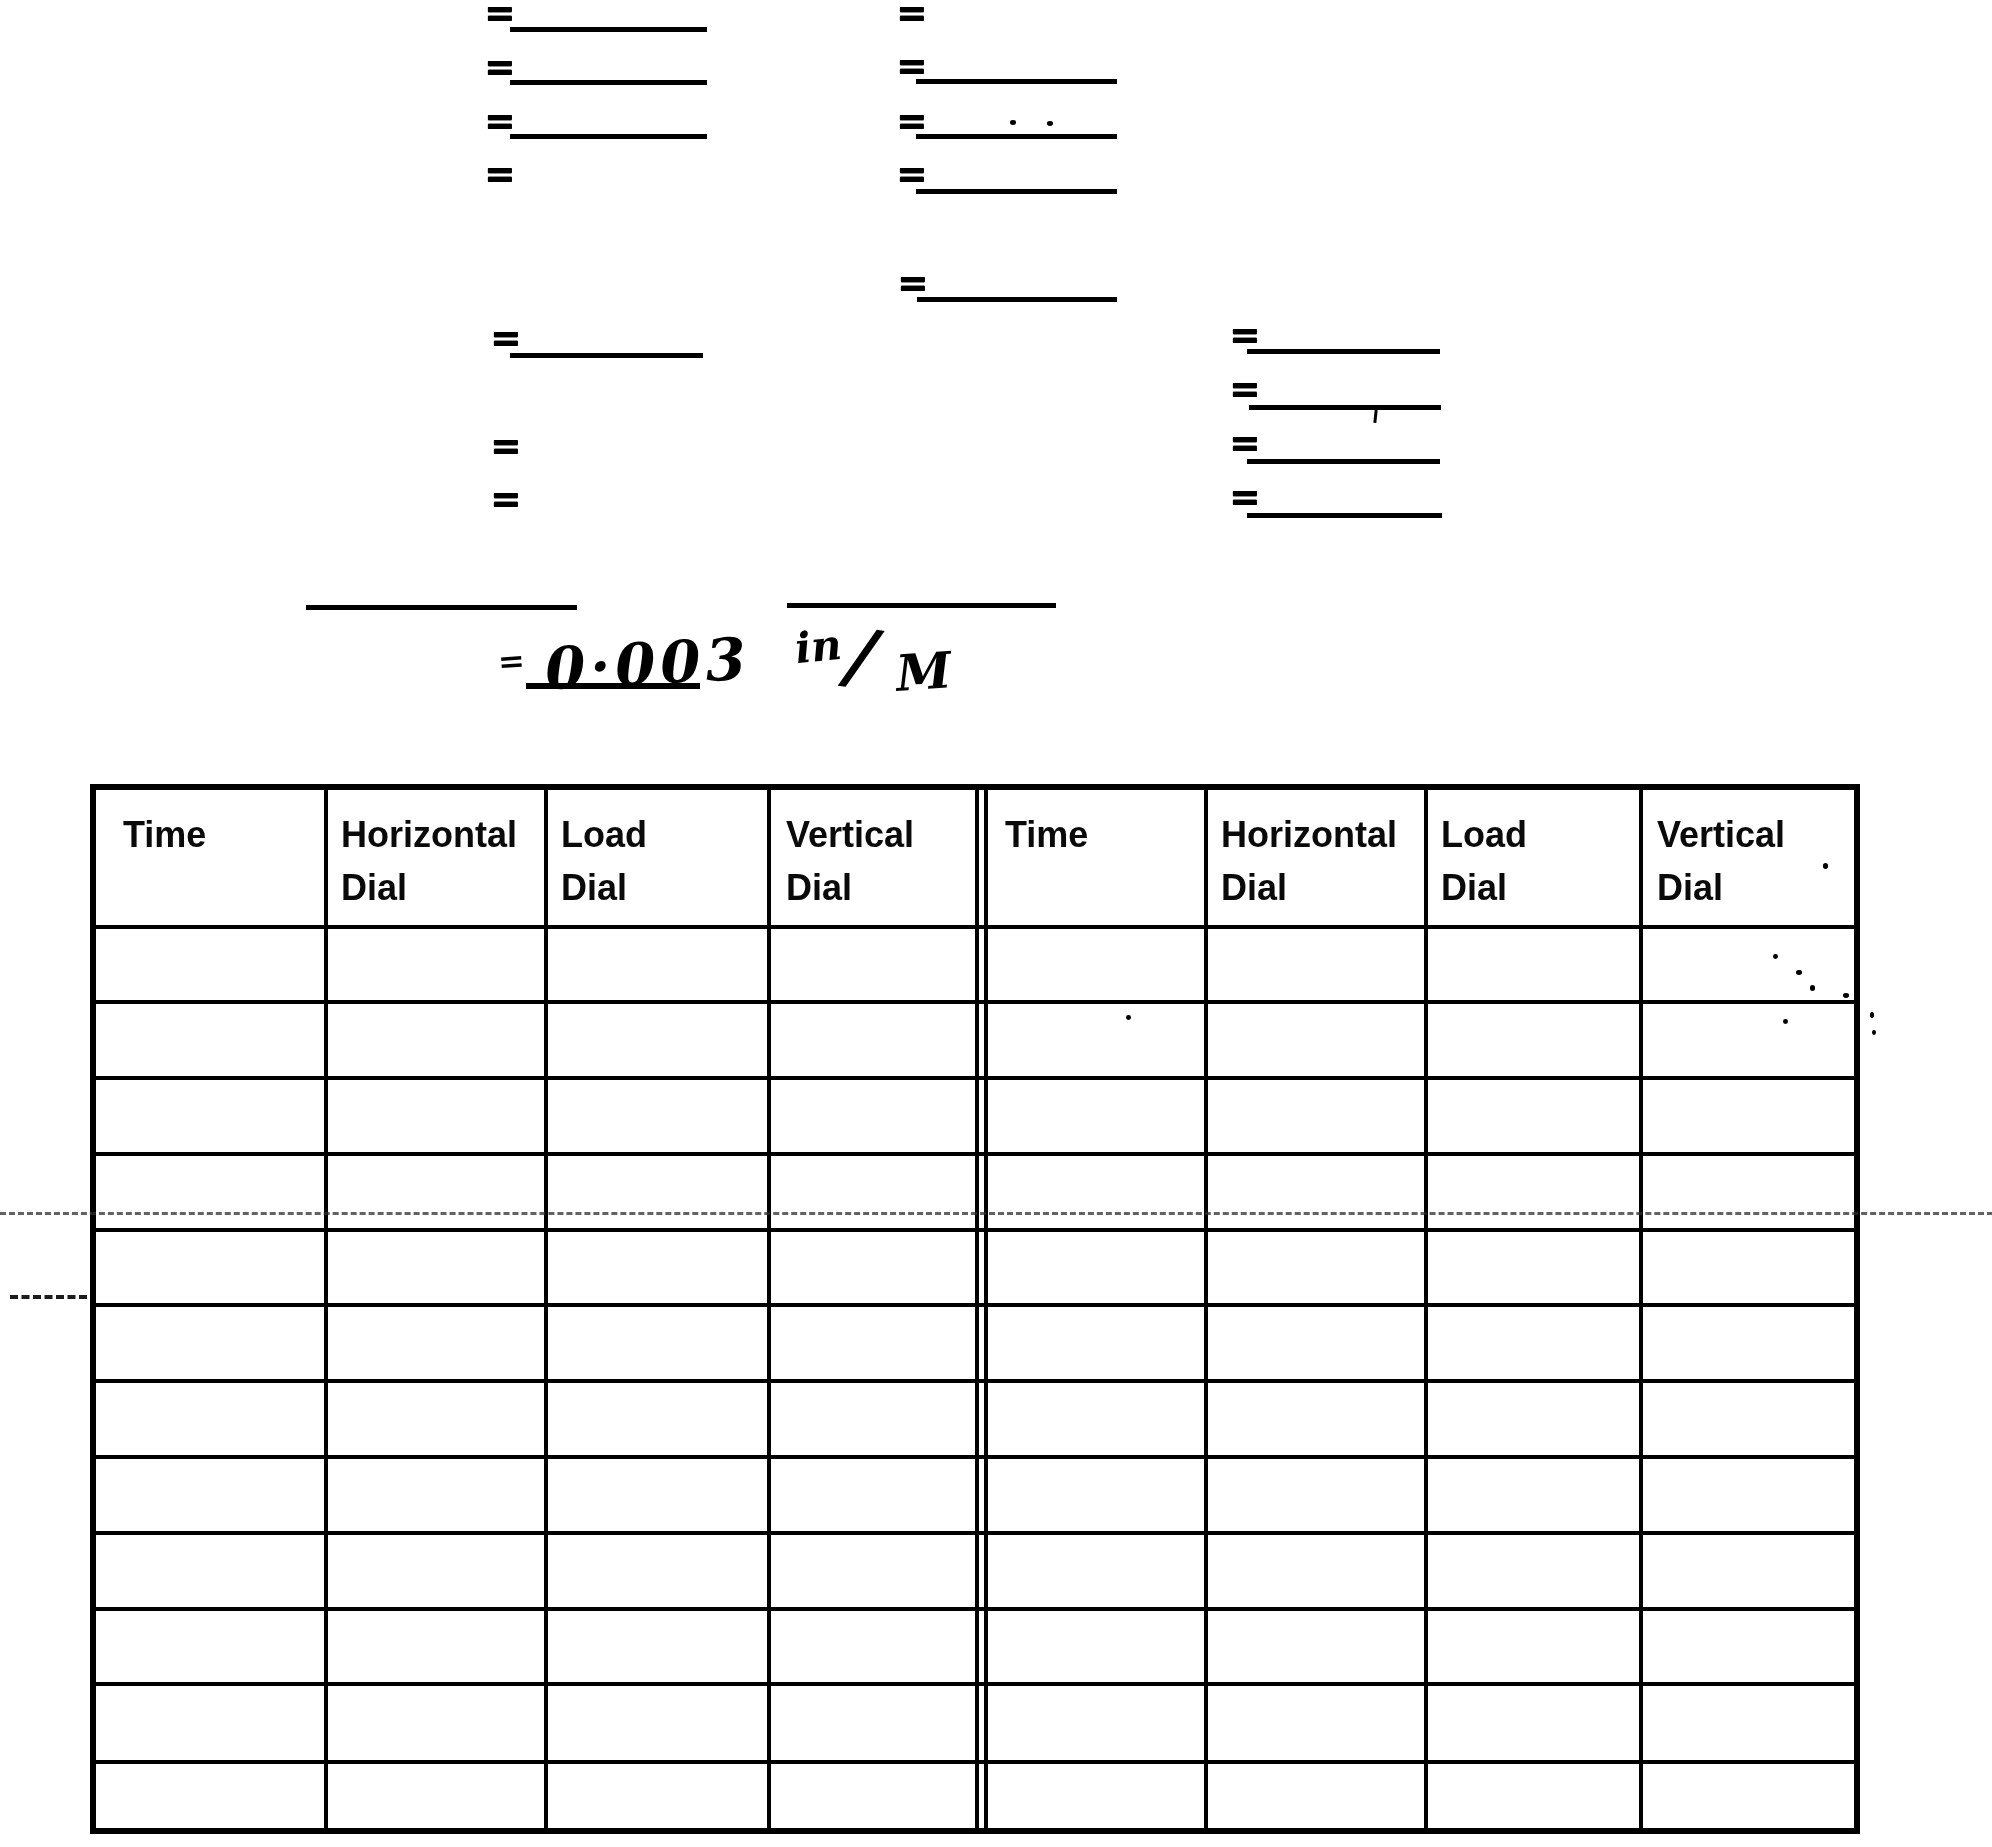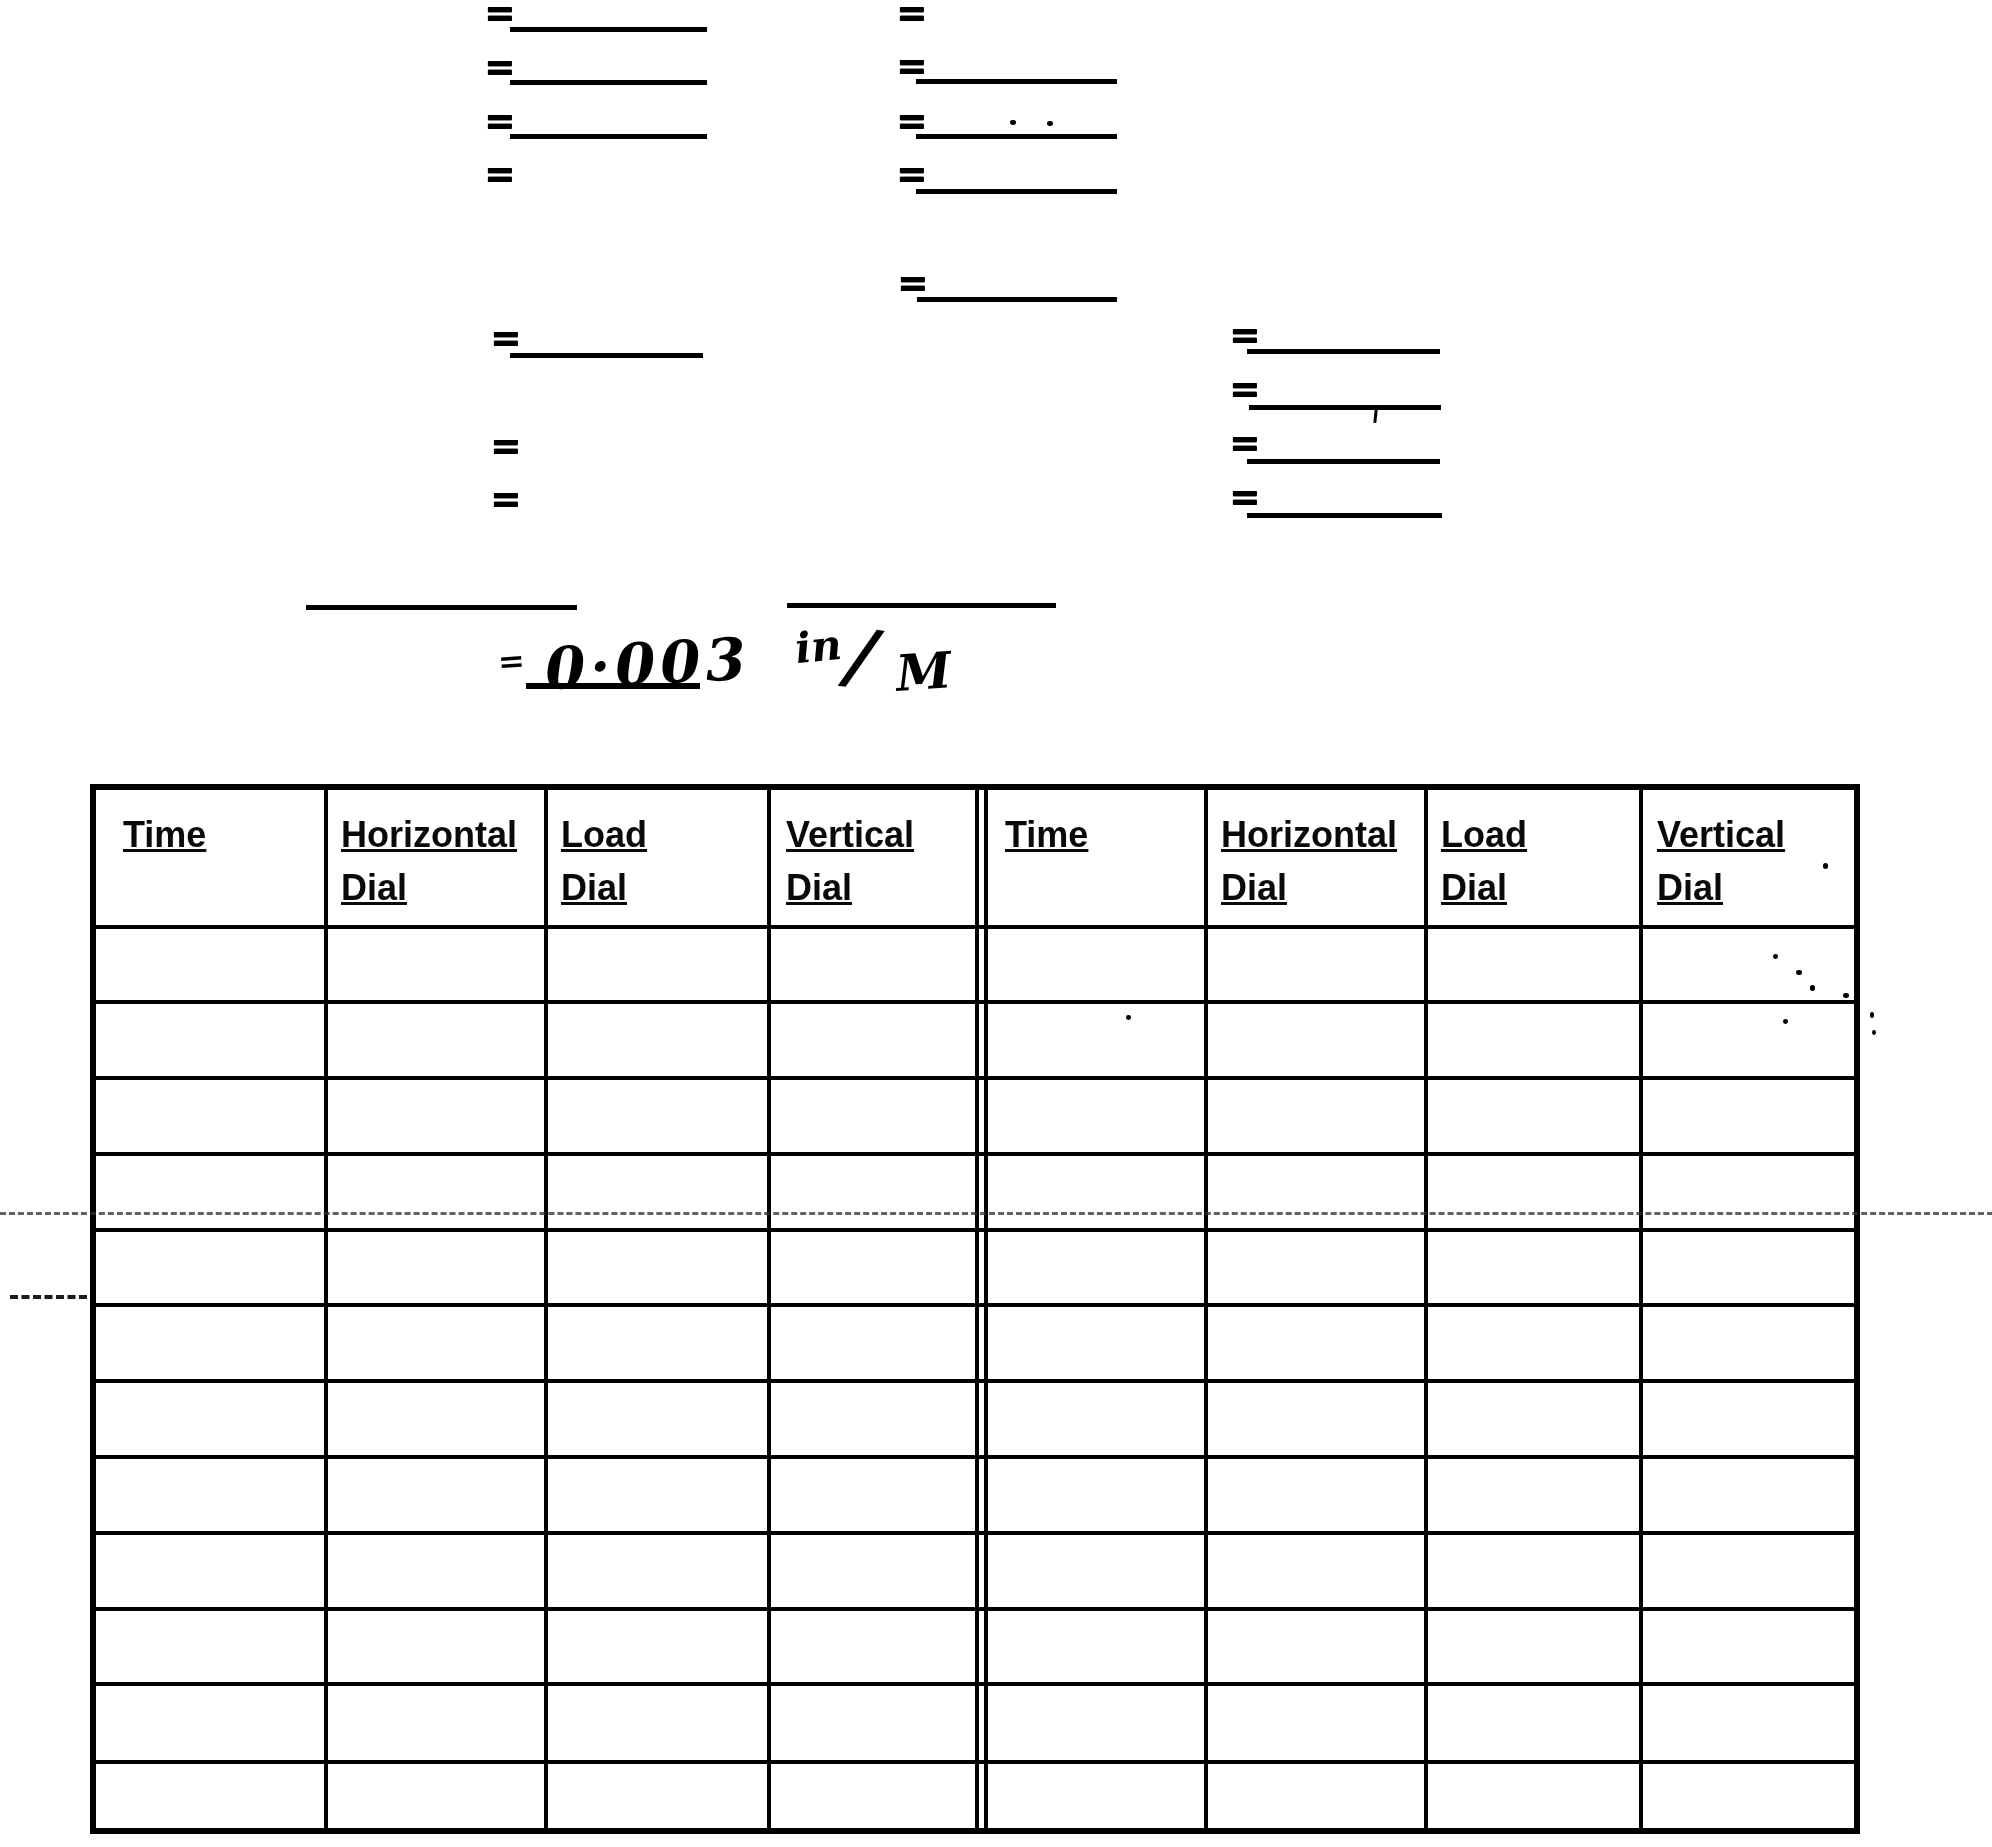--- a/index.html
+++ b/index.html
@@ -25,21 +25,21 @@
   .hw-slash{left:848px;top:613px;font-size:74px;transform:rotate(8deg);}
   .hw-m{left:896px;top:642px;font-size:50px;transform:rotate(-4deg);}
 
   
   .dtable{position:absolute;left:90px;top:784px;width:1770px;height:1050px;
           border:6.4px solid #000;box-sizing:border-box;}
   .vline{position:absolute;top:0;bottom:0;width:4px;background:#000;}
   .hline{position:absolute;left:0;right:0;height:4px;background:#000;}
   .hdr{position:absolute;top:18px;width:206px;font-size:36px;font-weight:600;
        line-height:53px;letter-spacing:0;color:#0a0a0a;}
-  .hdr span{display:block;text-decoration:underline;}
+  .hdr span{display:block;}
 
   
   .foldline{position:absolute;left:0;top:1212px;width:1993px;height:0;
             border-top:3.2px dashed #2e2e2e;opacity:.75;}
   .margin-dash{position:absolute;left:9.7px;top:1295px;width:77px;height:0;
                border-top:4px dashed #1c1c1c;}
   .speck{position:absolute;background:#000;border-radius:50%;}
   .tickmark{position:absolute;left:1374px;top:410px;width:3.2px;height:13px;background:#000;
             transform:rotate(6deg);}
 </style>

